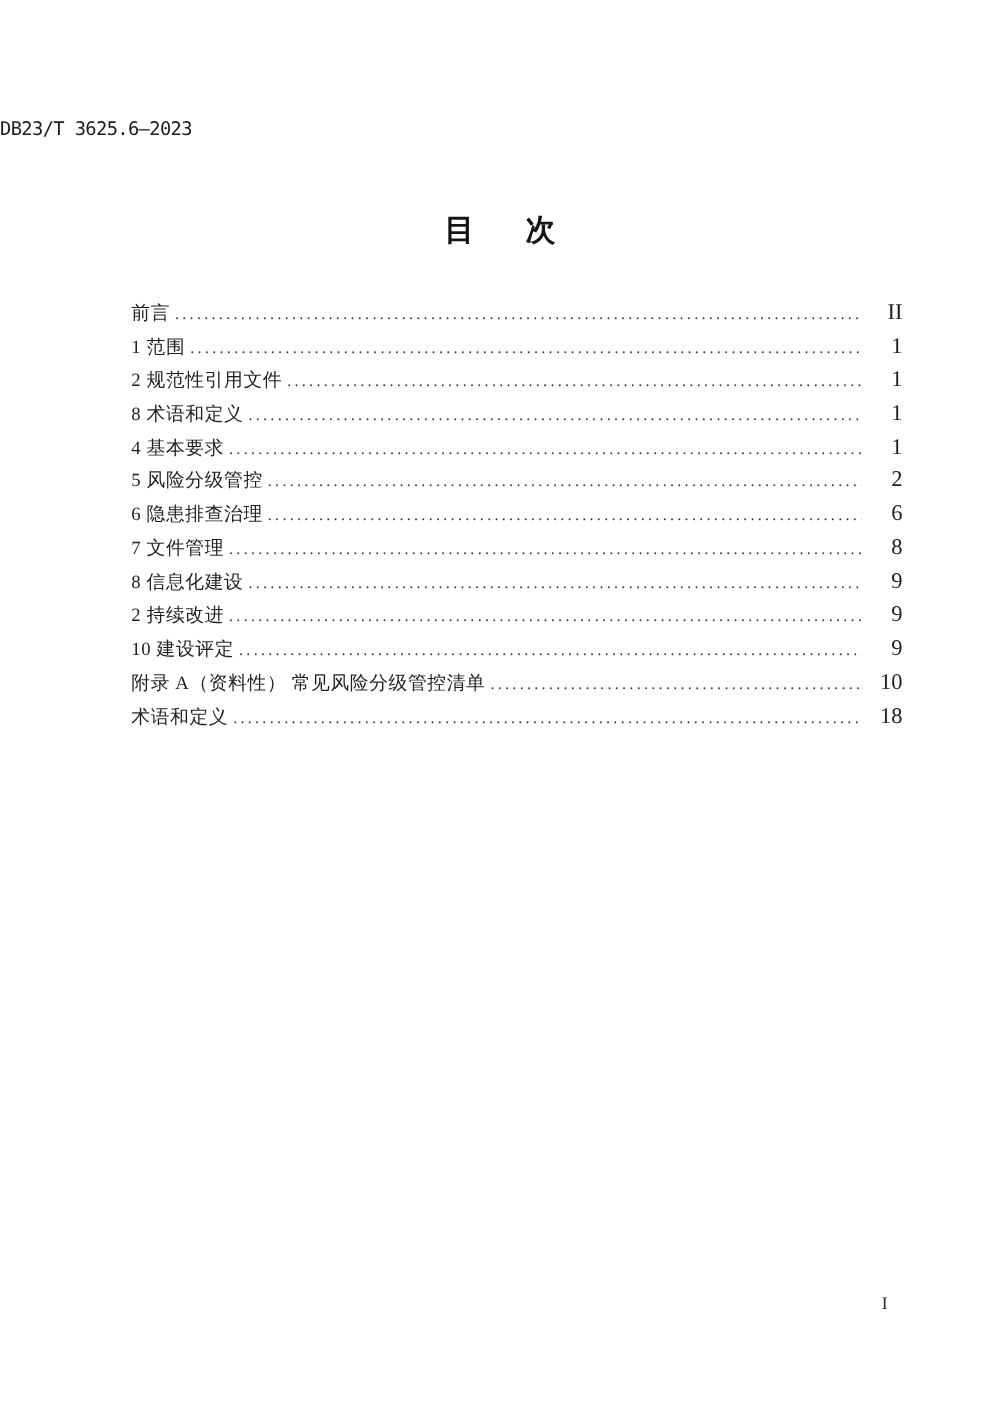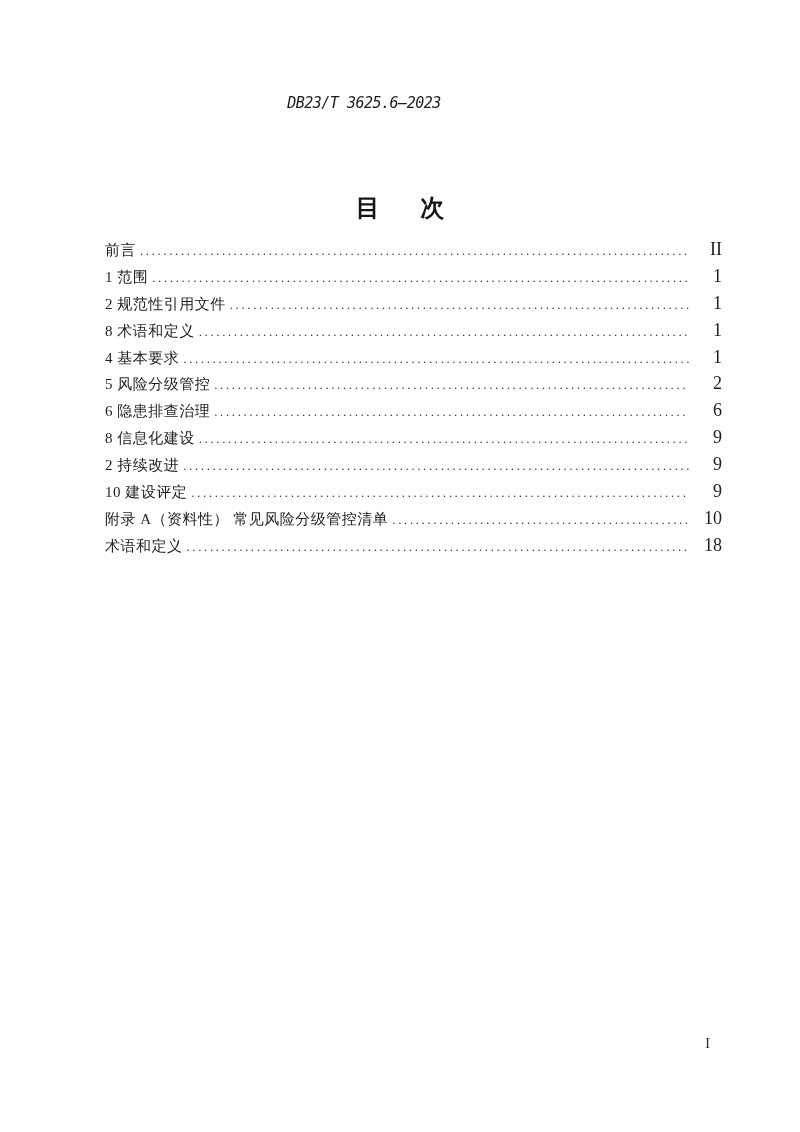--- a/index.html
+++ b/index.html
@@ -14,41 +14,39 @@
     background: #ffffff;
     color: #1c1c1c;
     font-family: "Liberation Serif", serif;
     overflow: hidden;
   }
   .doc-header {
     position: absolute;
     top: 94px;
     left: 0;
     right: 72px;
-    text-align: center;
+    text-align: left;
     font-family: "DejaVu Sans Mono", monospace;
     font-size: 15px;
     letter-spacing: -0.5px;
     color: #1c1c1c;
     white-space: nowrap;
-    font-style: italic;
   }
   .doc-title {
     position: absolute;
     top: 168px;
     left: 0;
     width: 100%;
     text-align: center;
     font-family: "Liberation Sans", sans-serif;
     font-weight: bold;
     font-size: 24px;
     word-spacing: 34px;
     color: #151515;
     white-space: pre;
-    margin-top: 24px;
   }
   .toc {
     position: absolute;
     top: 239px;
     left: 93px;
     right: 78px;
     margin-left: 12px;
   }
   .toc-row {
     display: flex;
@@ -130,20 +128,25 @@
       <span class="toc-label">5 风险分级管控</span>
       <span class="toc-dots"></span>
       <span class="toc-page">2</span>
     </div>
     <div class="toc-row">
       <span class="toc-label">6 隐患排查治理</span>
       <span class="toc-dots"></span>
       <span class="toc-page">6</span>
     </div>
     <div class="toc-row">
+      <span class="toc-label">7 文件管理</span>
+      <span class="toc-dots"></span>
+      <span class="toc-page">8</span>
+    </div>
+    <div class="toc-row">
       <span class="toc-label">8 信息化建设</span>
       <span class="toc-dots"></span>
       <span class="toc-page">9</span>
     </div>
     <div class="toc-row">
       <span class="toc-label">2 持续改进</span>
       <span class="toc-dots"></span>
       <span class="toc-page">9</span>
     </div>
     <div class="toc-row">

